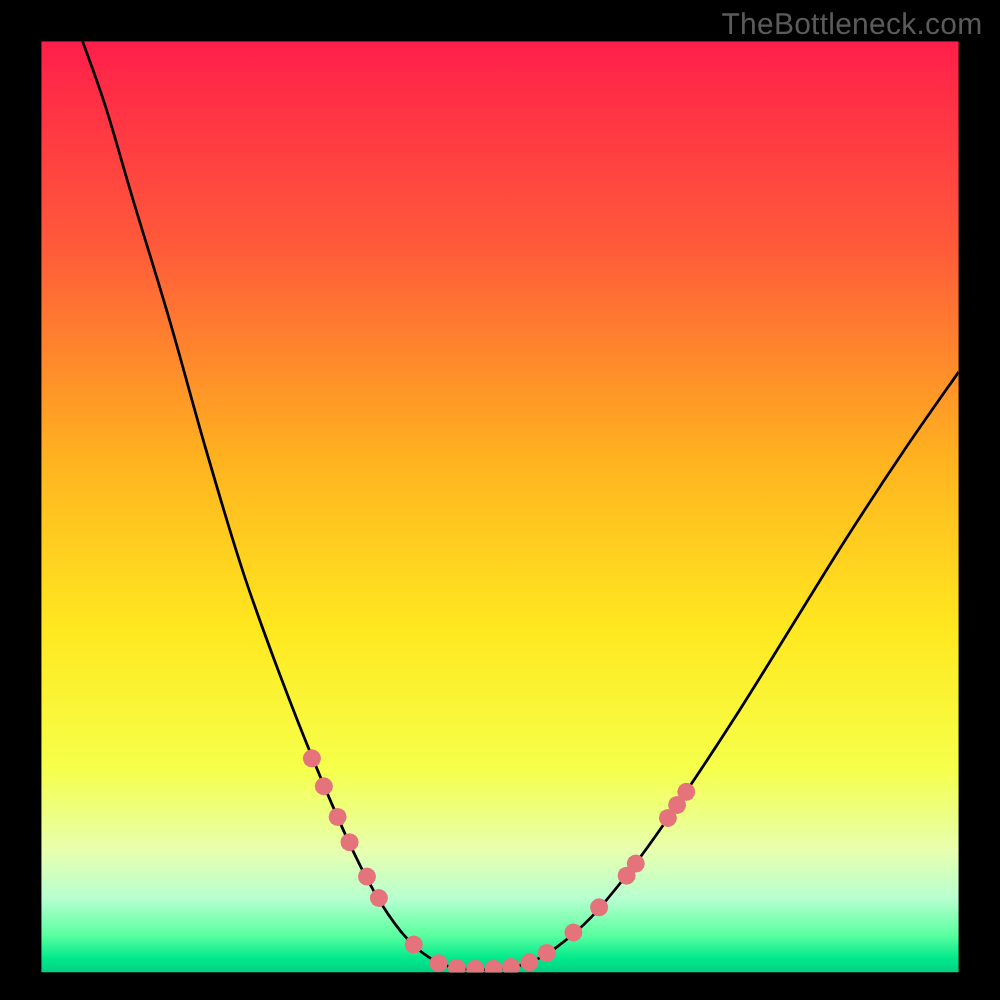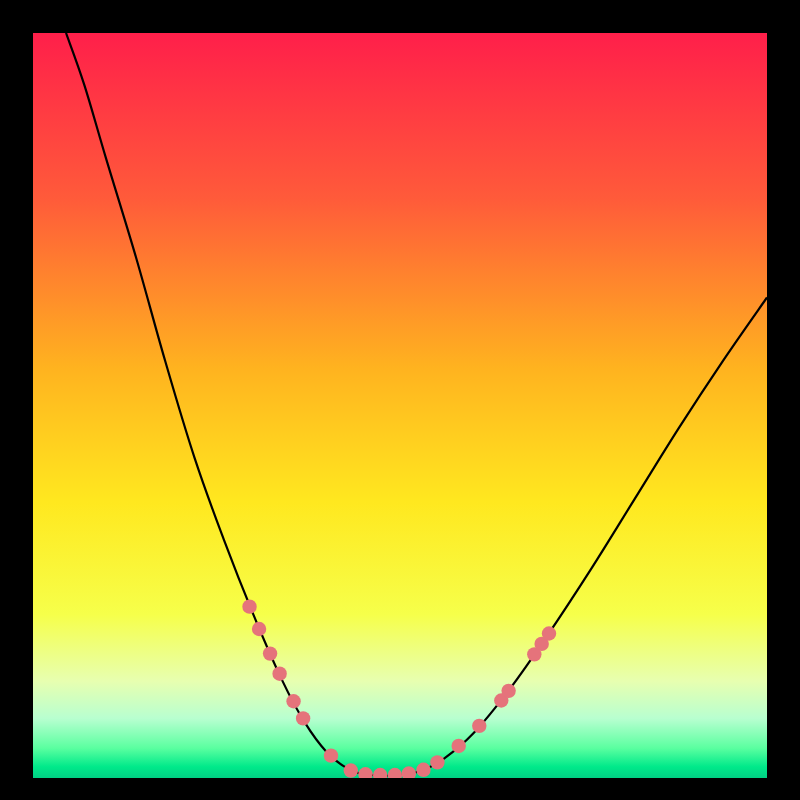--- a/index.html
+++ b/index.html
@@ -26,20 +26,21 @@
     left: 33px;
     width: 734px;
     height: 745px;
   }
   svg { display: block; }
 </style>
 </head>
 <body>
 
 <div class="outer">
+  <div class="watermark">TheBottleneck.com</div>
   <div class="plot">
     <svg id="chart-svg" width="734" height="745" viewBox="0 0 734 745" preserveAspectRatio="none">
       <defs>
         <linearGradient id="bg-grad" x1="0" y1="0" x2="0" y2="1">
             <stop offset="0%" stop-color="#ff1f4a"></stop>
             <stop offset="22%" stop-color="#ff5a3a"></stop>
             <stop offset="45%" stop-color="#ffb31f"></stop>
             <stop offset="63%" stop-color="#ffe81f"></stop>
             <stop offset="78%" stop-color="#f6ff4a"></stop>
             <stop offset="87%" stop-color="#e7ffb0"></stop>

